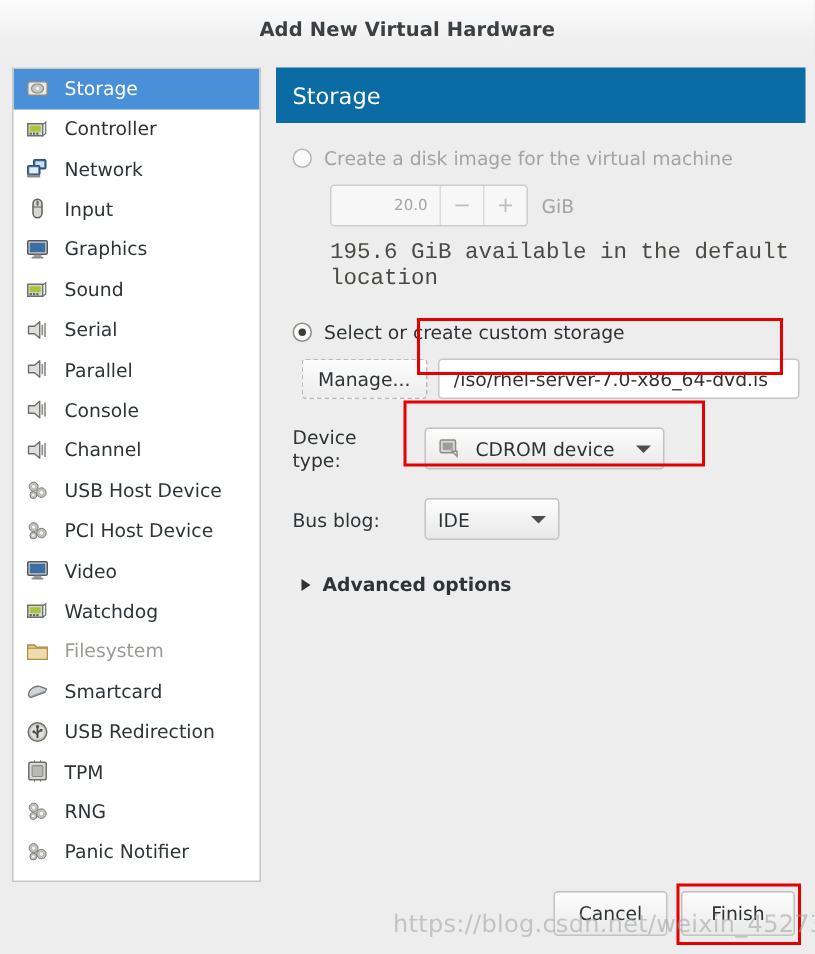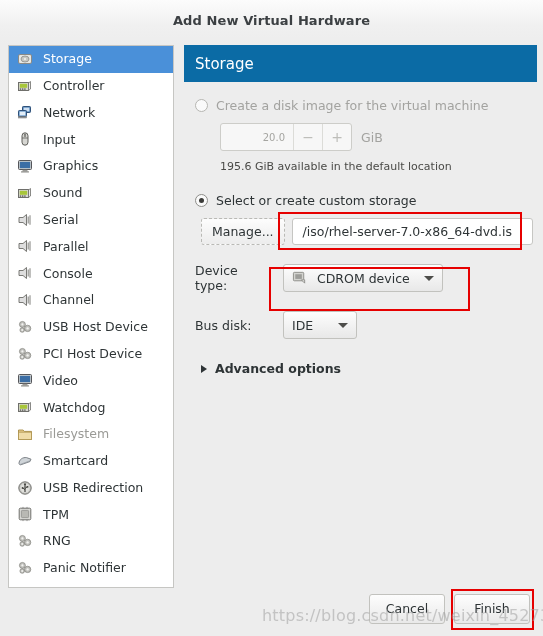--- a/index.html
+++ b/index.html
@@ -171,22 +171,23 @@
     justify-content: center;
     border-left: 1px solid #dcdcd8;
     color: #bdbdb9;
     font-size: 14px;
     line-height: 1;
   }
   .unit { font-size: 12.5px; color: #a3a3a0; }
 
   .avail {
     margin: 9px 0 0 25px;
-    font-size: 11px;
+    font-size: 15px;
     color: #4a4a47;
+    font-family: Liberation Mono, monospace;
   }
 
   
   .sel-row { margin-top: 18px; }
 
   .path-row {
     display: flex;
     align-items: center;
     margin: 9px 0 0 6px;
     gap: 7px;
@@ -244,21 +245,21 @@
     background: linear-gradient(to bottom, #fdfdfd, #e8e8e8);
     height: 28px;
     display: flex;
     align-items: center;
     padding: 4px 8px;
     gap: 8px;
     box-sizing: border-box;
     font-size: 12.5px;
   }
   .combo-cdrom { width: 160px; }
-  .combo-bus { width: 74px; }
+  .combo-bus { width: 90px; }
   .combo-text { flex: 1 1 auto; white-space: nowrap; }
   .caret {
     width: 0; height: 0;
     border-left: 5px solid transparent;
     border-right: 5px solid transparent;
     border-top: 5px solid #4d4d4a;
     flex: 0 0 auto;
   }
 
   
@@ -623,21 +624,21 @@
                 <rect x="3.5" y="4.5" width="7" height="5" fill="#9d9d99"></rect>
                 <path d="M10 10.5 L13.5 10.5 L13.5 14 Z" fill="#f2f2ef" stroke="#8c8c88" stroke-width="1"></path>
               </svg>
             </span>
             <span class="combo-text">CDROM device</span>
             <span class="caret"></span>
           </div>
         </div>
 
         <div class="field-row">
-          <span class="field-label">Bus disk:</span>
+          <span class="field-label">Bus blog:</span>
           <div class="combo combo-bus">
             <span class="combo-text">IDE</span>
             <span class="caret"></span>
           </div>
         </div>
 
         <div class="advanced">
           <span class="tri"></span>
           <span>Advanced options</span>
         </div>

